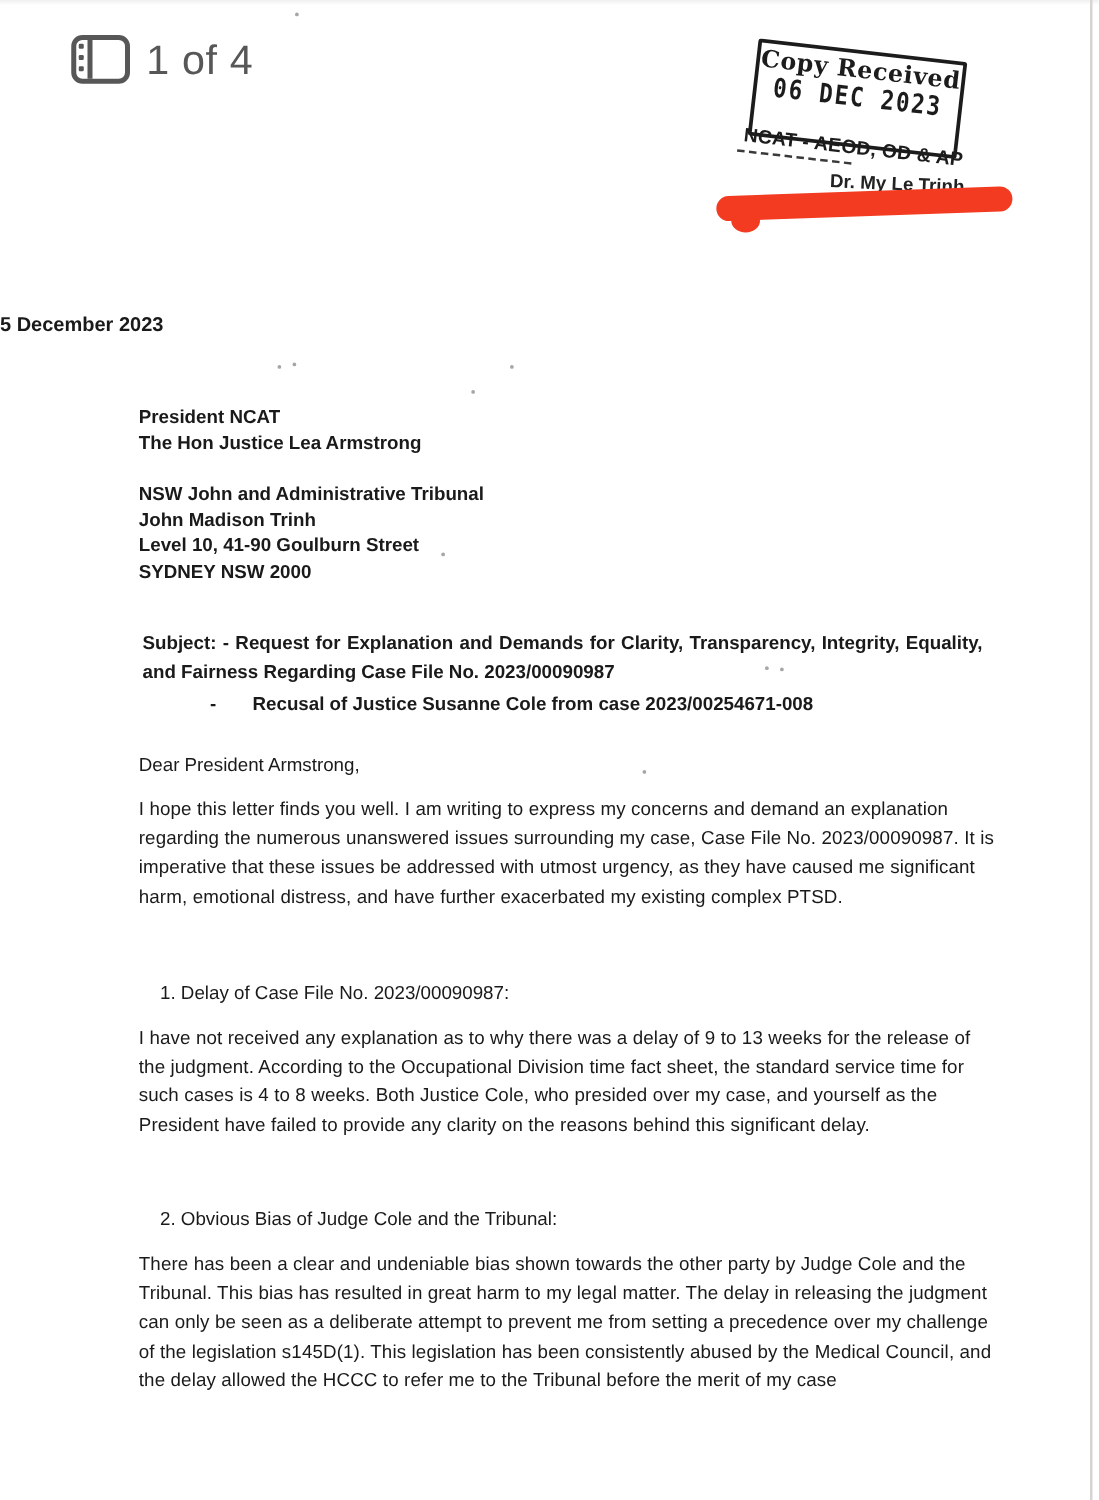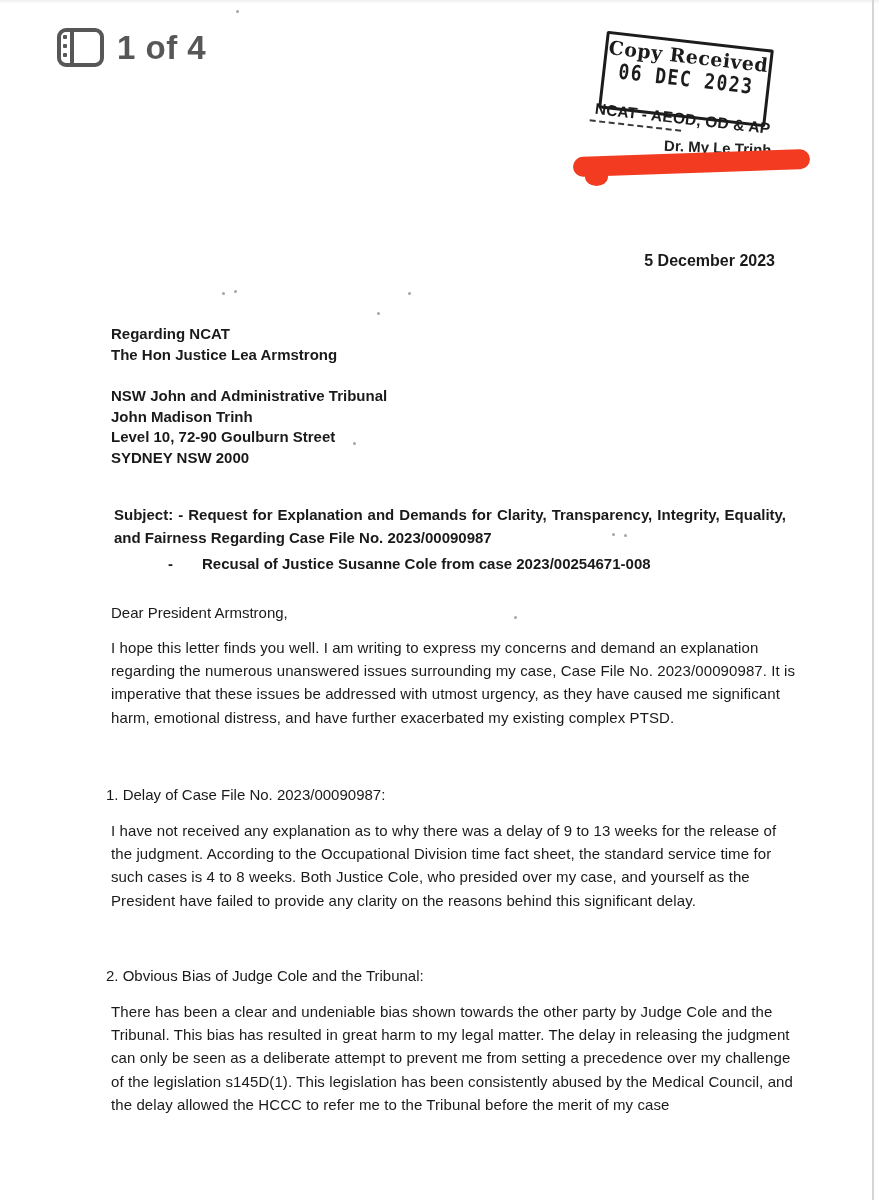--- a/index.html
+++ b/index.html
@@ -18,51 +18,51 @@
   .edge-right { position: absolute; left: 872px; top: 0; width: 2px; height: 1200px; background: #d5d5d5; }
   .edge-top { position: absolute; left: 0; top: 0; right: 0; height: 4px; background: linear-gradient(#efefef, #ffffff); }
   .speck { position: absolute; width: 3px; height: 3px; border-radius: 50%; background: #5c5c5c; opacity: .55; }
 
   
   .page-indicator { position: absolute; left: 57px; top: 28px; display: flex; align-items: center; gap: 13px; color: #575757; }
   .pages-icon { position: relative; width: 47px; height: 39px; border: 4px solid #575757; border-radius: 9px; flex: 0 0 auto; }
   .pages-icon .divider { position: absolute; left: 9px; top: 0; bottom: 0; width: 4px; background: #575757; }
   .pages-icon .dot { position: absolute; left: 2px; width: 4px; height: 4px; background: #575757; border-radius: 1px; }
   .pages-icon .d1 { top: 3px; } .pages-icon .d2 { top: 12px; } .pages-icon .d3 { top: 21px; }
-  .indicator-label { font-size: 33px; font-weight: 700; letter-spacing: 0.5px; line-height: 39px; }
+  .indicator-label { font-size: 33px; font-weight: 400; letter-spacing: 0.5px; line-height: 39px; }
 
   
   .stamp-box {
     position: absolute; left: 602px; top: 40px; width: 168px; height: 78px;
     border: 3px solid #1c1c1c; border-radius: 2px;
     transform: rotate(6.5deg);
     color: #1c1c1c; text-align: center;
   }
   .stamp-title { margin-top: 2px; font-family: "DejaVu Serif", serif; font-weight: 700; font-size: 19px; letter-spacing: 0.5px; white-space: nowrap; }
   .stamp-date { margin-top: 1px; font-family: "DejaVu Sans Mono", monospace; font-weight: 700; font-size: 18px; letter-spacing: 1.5px; transform: scaleY(1.18); white-space: nowrap; }
   .stamp-office { position: absolute; left: -6px; bottom: -13px; white-space: nowrap; font-weight: 700; font-size: 15.5px; letter-spacing: 0.2px; }
   .stamp-dash { position: absolute; left: -10px; bottom: -17px; width: 92px; border-top: 2px dashed #3a3a3a; }
   .stamp-signee { position: absolute; left: 664px; top: 139px; font-size: 15px; font-weight: 600; color: #222; transform: rotate(2.5deg); white-space: nowrap; }
 
   
   .marker-line { position: absolute; left: 573px; top: 153px; width: 237px; height: 20px; background: #f23b21; border-radius: 10px; transform: rotate(-2deg); }
   .marker-blob { position: absolute; left: 585px; top: 167px; width: 23px; height: 19px; background: #f23b21; border-radius: 50%; }
 
   
   .letter { position: absolute; inset: 0; font-size: 15px; }
-  .date-line { position: absolute; top: 252px; left: 0; width: 775px; text-align: right; font-weight: 700; font-size: 16px; }
+  .date-line { position: absolute; top: 252px; left: 0; width: 775px; font-weight: 700; font-size: 16px; }
   .recipient { position: absolute; top: 324px; left: 111px; font-weight: 700; line-height: 20.5px; }
   .address   { position: absolute; top: 386px; left: 111px; font-weight: 700; line-height: 20.5px; }
   .subject   { position: absolute; top: 500px; left: 111px; width: 678px; font-weight: 700; line-height: 23px; }
   .subject-main { margin: 3px; text-align: justify; }
   .subject-recusal { margin: 1px 0 0 0; display: flex; padding-left: 57px; gap: 29px; }
   .salutation { position: absolute; top: 601px; left: 111px; line-height: 23px; }
   .para { margin: 0; position: absolute; left: 111px; width: 690px; line-height: 23.2px; letter-spacing: 0.1px; }
   .intro { top: 636px; }
-  .heading { position: absolute; left: 106px; line-height: 23px; }
+  .heading { position: absolute; left: 128px; line-height: 23px; }
   .h1 { top: 783px; }
   .s1-body { top: 819px; }
   .h2 { top: 964px; }
   .s2-body { top: 1000px; }
 </style>
 </head>
 <body>
 
 <div class="screen">
 
@@ -96,28 +96,28 @@
   </div>
   <div class="stamp-signee">Dr. My Le Trinh</div>
   <div class="marker-line"></div>
   <div class="marker-blob"></div>
 
   <div class="letter">
 
     <div class="date-line">5 December 2023</div>
 
     <div class="recipient">
-      <div>Regarding NCAT</div>
+      <div>President NCAT</div>
       <div>The Hon Justice Lea Armstrong</div>
     </div>
 
     <div class="address">
       <div>NSW John and Administrative Tribunal</div>
       <div>John Madison Trinh</div>
-      <div>Level 10, 72-90 Goulburn Street</div>
+      <div>Level 10, 41-90 Goulburn Street</div>
       <div>SYDNEY NSW 2000</div>
     </div>
 
     <div class="subject">
       <p class="subject-main"><span>Subject:</span> <span>- Request for Explanation and Demands for Clarity, Transparency, Integrity, Equality, and Fairness Regarding Case File No. 2023/00090987</span></p>
       <p class="subject-recusal">
           <span>-</span>
           <span>Recusal of Justice Susanne Cole from case 2023/00254671-008</span>
         </p>
     </div>

